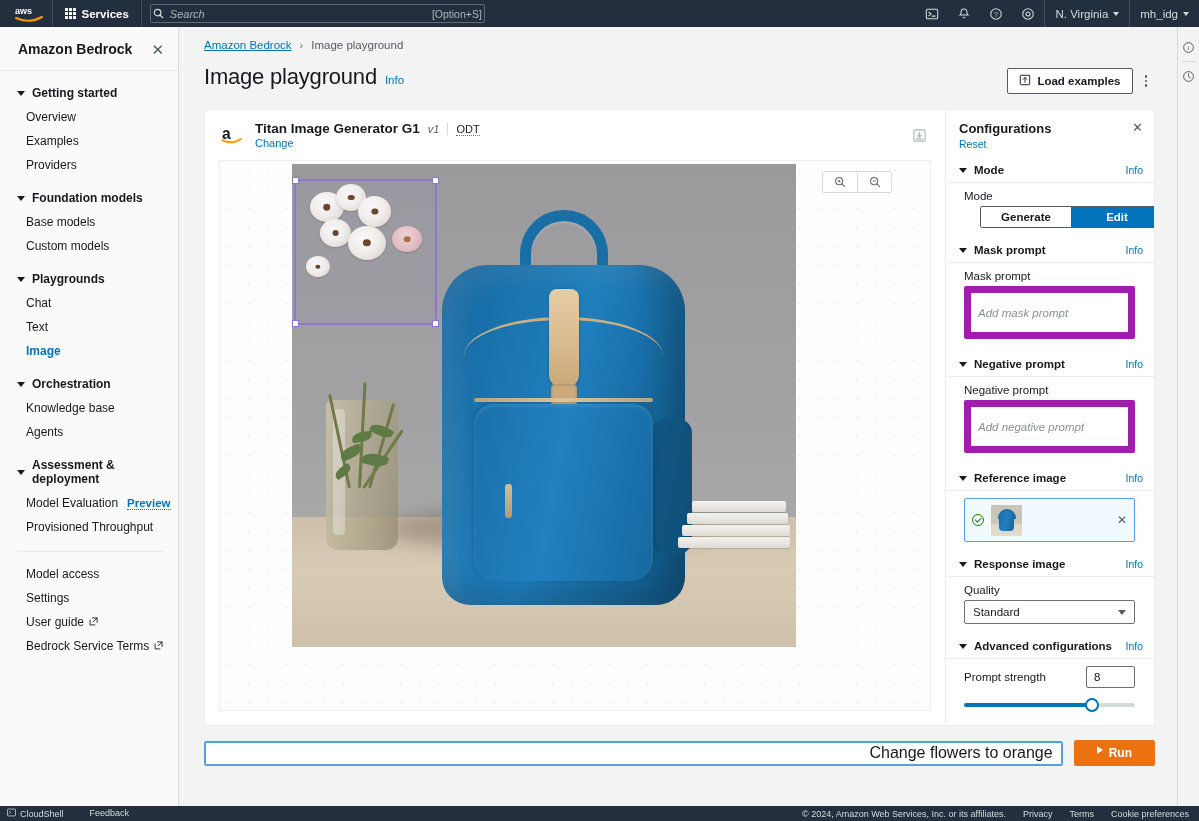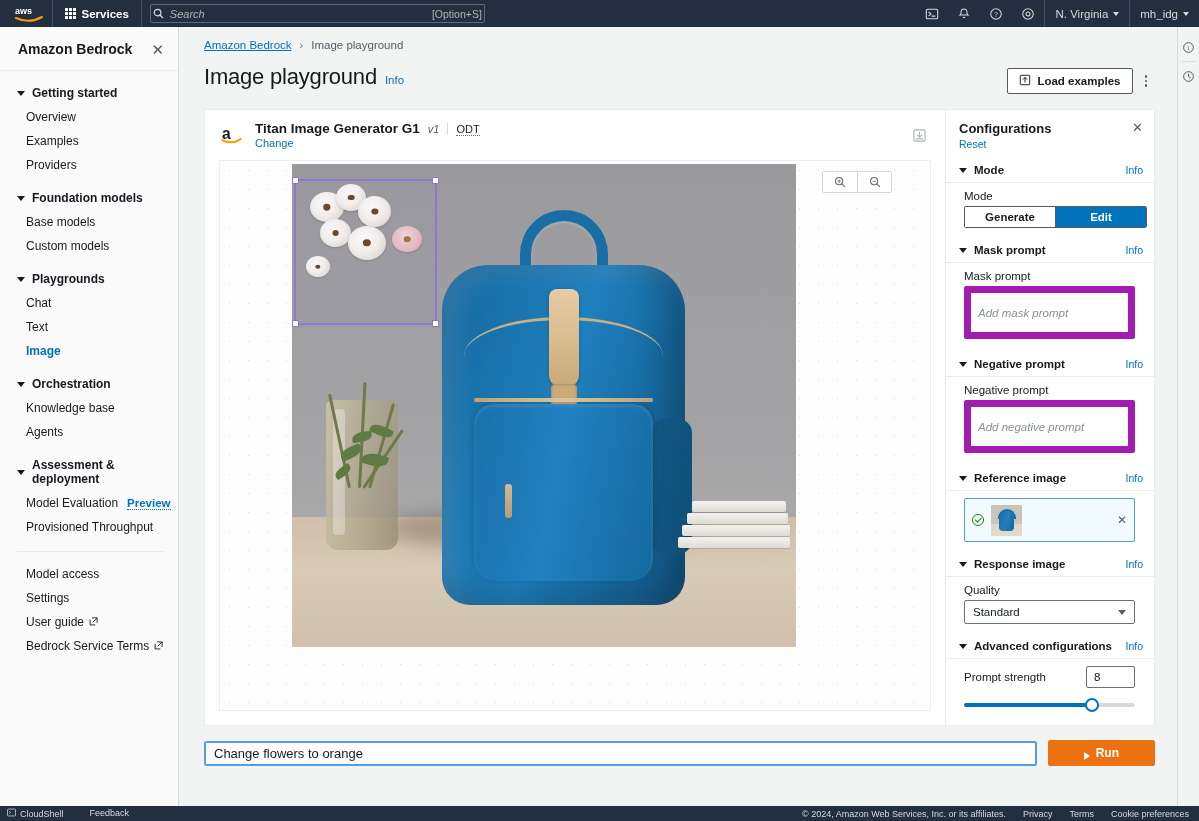--- a/index.html
+++ b/index.html
@@ -210,28 +210,29 @@
     border: 2px solid #8f76d1; background: rgba(143,118,209,.05); z-index: 4;
   }
   .sel-handle { position: absolute; width: 7px; height: 7px; background: #fff; border: 1px solid #8f76d1; }
   .sel-handle.tl { left: -4px; top: -4px; } .sel-handle.tr { right: -4px; top: -4px; }
   .sel-handle.bl { left: -4px; bottom: -4px; } .sel-handle.br { right: -4px; bottom: -4px; }
 
   
   .prompt-row { display: flex; align-items: center; gap: 11px; padding: 0 22px 0 25px; margin-top: 14px; }
   .prompt-input {
     flex: 1; height: 25px; border: 1px solid #539fe5; border-radius: 2px;
-    background: #fff; font-size: 13px; color: #16191f; padding: 0 9px; outline: none;
+    background: #fff; font-size: 16px; color: #16191f; padding: 0 9px; outline: none;
     font-family: "Liberation Sans", sans-serif;
     box-shadow: 0 0 0 1px #539fe5 inset;
+    text-align: right;
   }
   .btn-run {
-    display: flex; align-items: flex-end; gap: 6px; background: #ec7211; border: 1px solid #ec7211;
+    display: flex; align-items: flex-start; gap: 6px; background: #ec7211; border: 1px solid #ec7211;
     border-radius: 2px; color: #fff; font-size: 12px; font-weight: bold;
-    padding: 5px 35px; cursor: pointer;
+    padding: 5px 22px; cursor: pointer;
   }
   .play-tri { width: 0; height: 0; border-top: 4px solid transparent; border-bottom: 4px solid transparent; border-left: 6px solid #fff; }
 
   
   .config-pane {
     width: 209px; border-left: 1px solid #eaeded; background: #fff;
     padding: 11px 0 0 0; overflow: hidden; flex-shrink: 0;
   }
   .cfg-head { display: flex; align-items: flex-start; justify-content: space-between; padding: 0 11px 0 13px; }
   .cfg-title { font-size: 13px; font-weight: bold; color: #16191f; }
@@ -239,21 +240,21 @@
   .cfg-x { color: #545b64; cursor: pointer; font-size: 13px; line-height: 1; }
   .cfg-sec {
     display: flex; align-items: center; justify-content: space-between;
     padding: 7px 11px 6px 13px; border-bottom: 1px solid #eaeded; margin-top: 7px;
   }
   .cfg-sec-l { display: flex; align-items: center; gap: 7px; }
   .cfg-sec-t { font-size: 11.5px; font-weight: bold; color: #16191f; }
   .cfg-info { font-size: 10.5px; color: #0073bb; cursor: pointer; }
   .cfg-body { padding: 7px 13px 2px 18px; }
   .cfg-label { font-size: 11.5px; color: #16191f; margin-bottom: 4px; }
-  .seg { display: flex; border-radius: 2px; overflow: hidden; border: 1px solid #545b64; width: 183px; }
+  .seg { display: flex; border-radius: 2px; overflow: hidden; border: 1px solid #545b64; width: 183px; margin-left: 16px; }
   .seg-btn {
     flex: 1; text-align: center; font-size: 11.5px; font-weight: bold; padding: 4px 0; cursor: pointer;
     background: #fff; color: #16191f;
   }
   .seg-btn.sel { background: #0073bb; color: #fff; border-color: #0073bb; }
   .seg-btn + .seg-btn { border-left: 1px solid #545b64; }
   .ta {
     width: 171px; height: 53px; border: 7px solid #a21caf; border-radius: 2px;
     font-size: 11.5px; font-family: "Liberation Sans", sans-serif; padding: 14px 7px; resize: none; outline: none; color: #16191f;
   }

